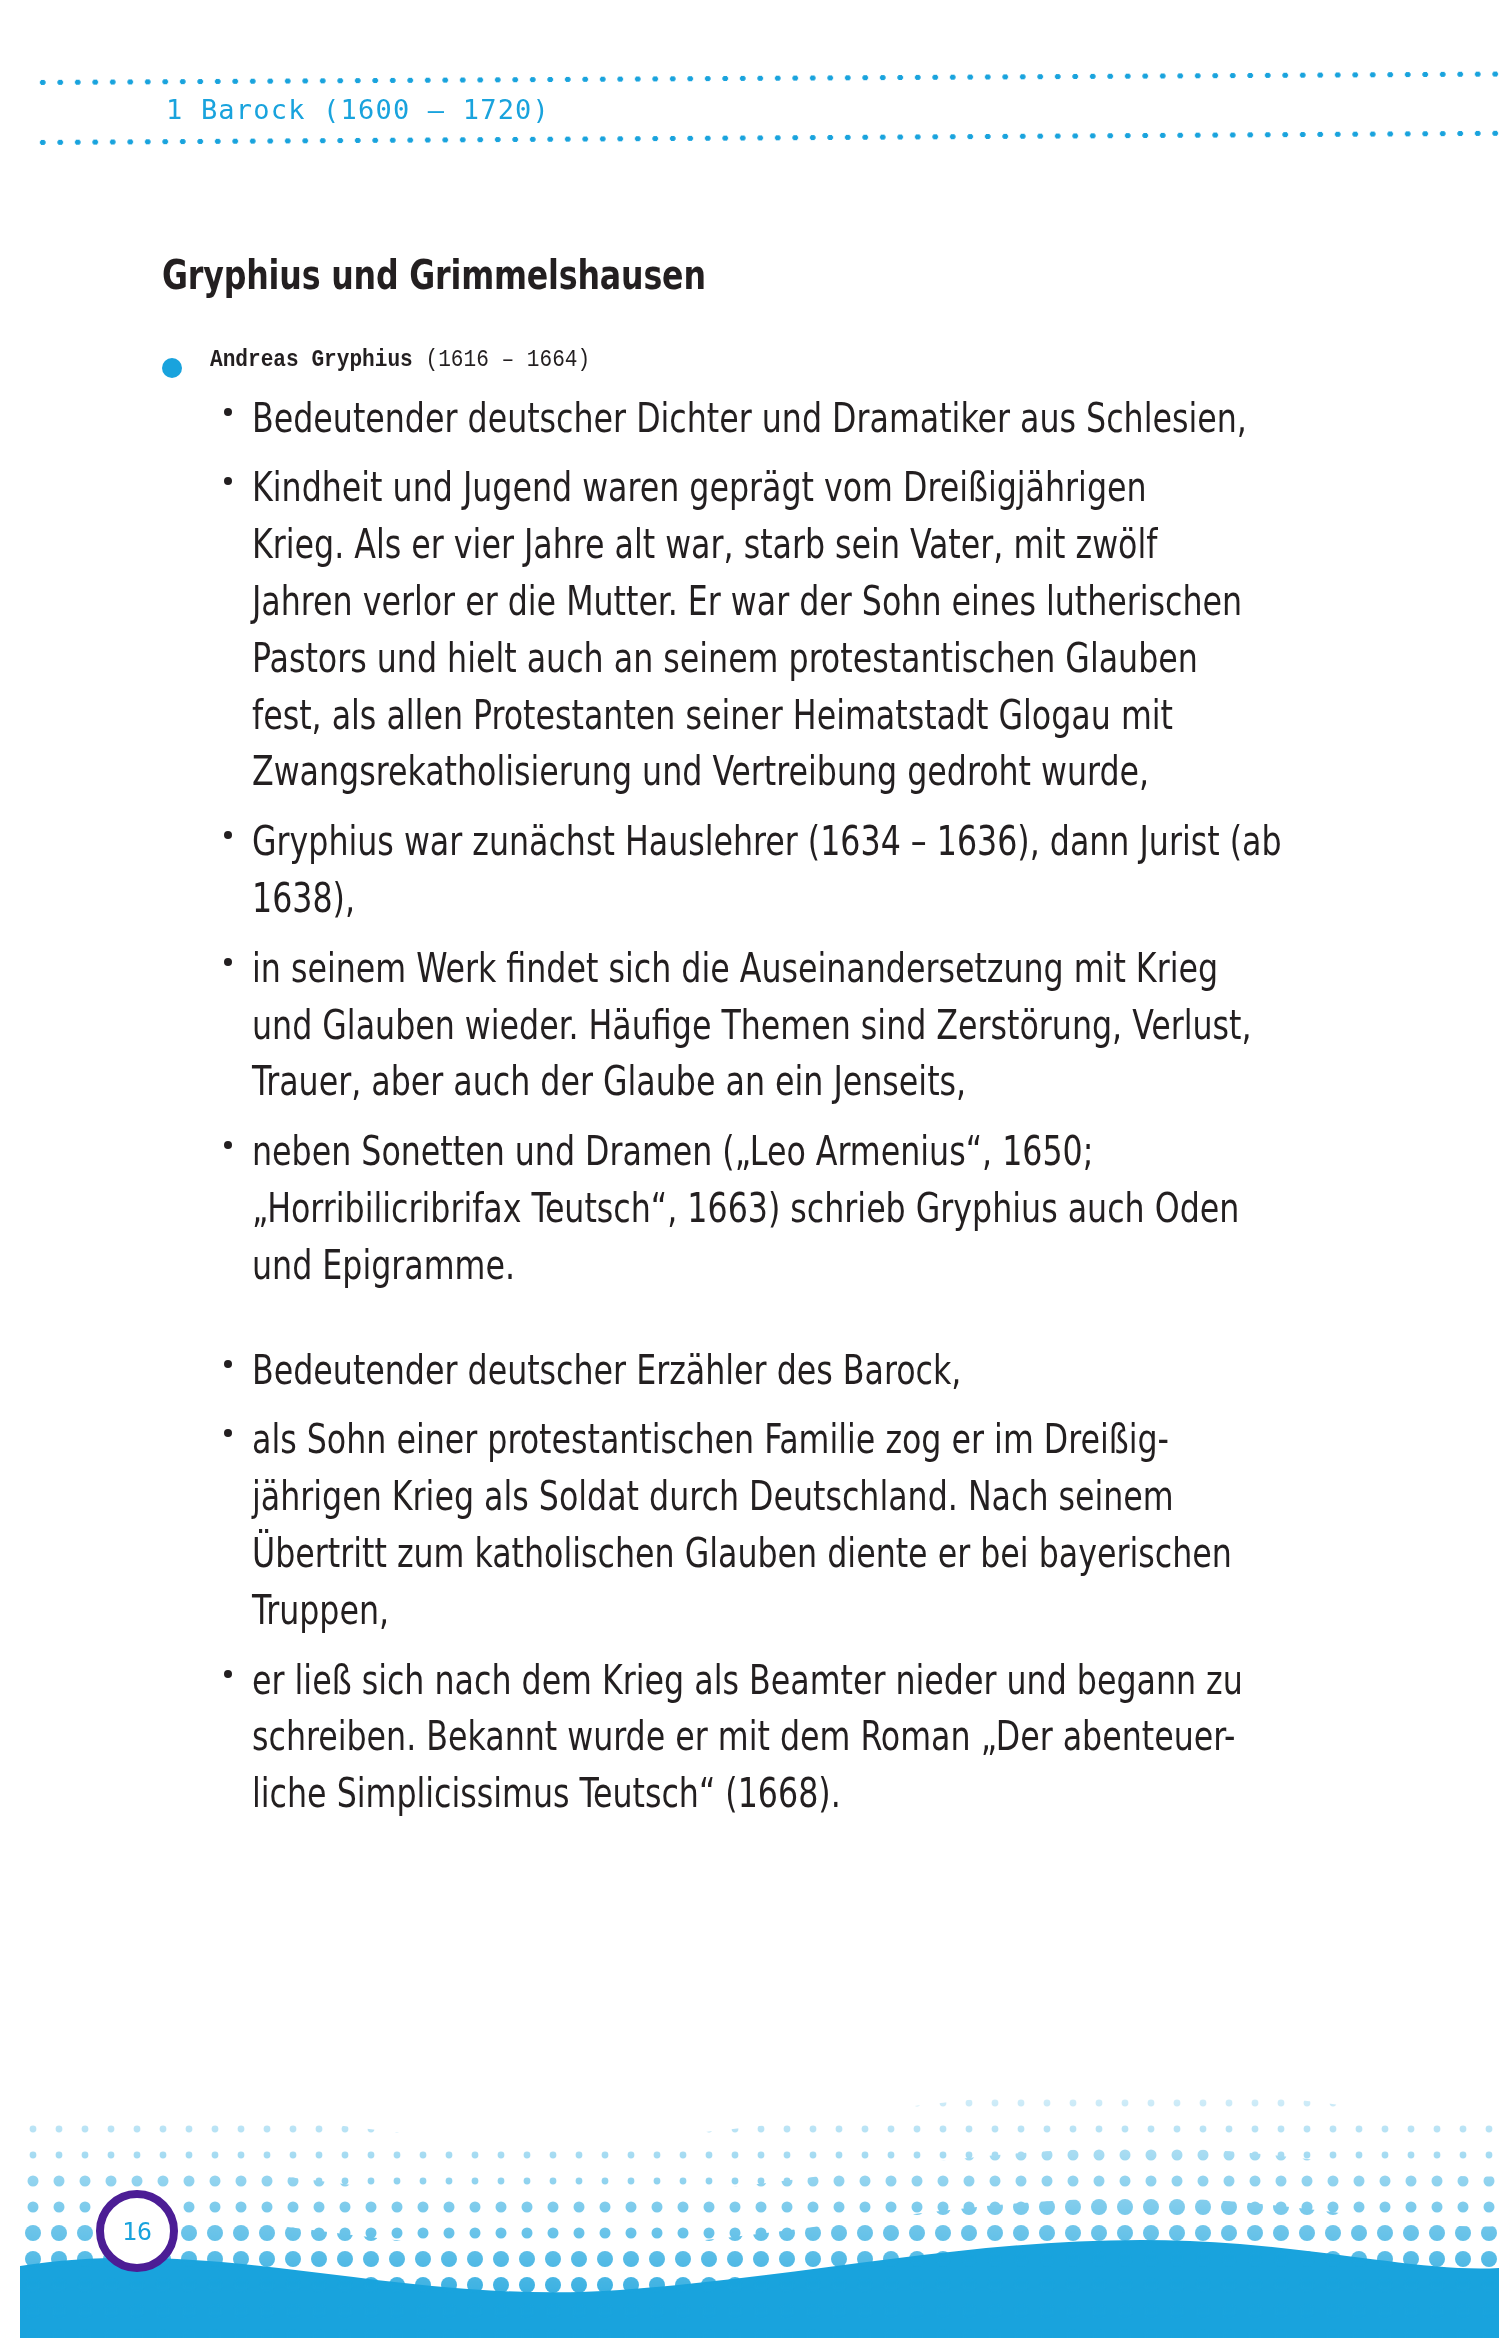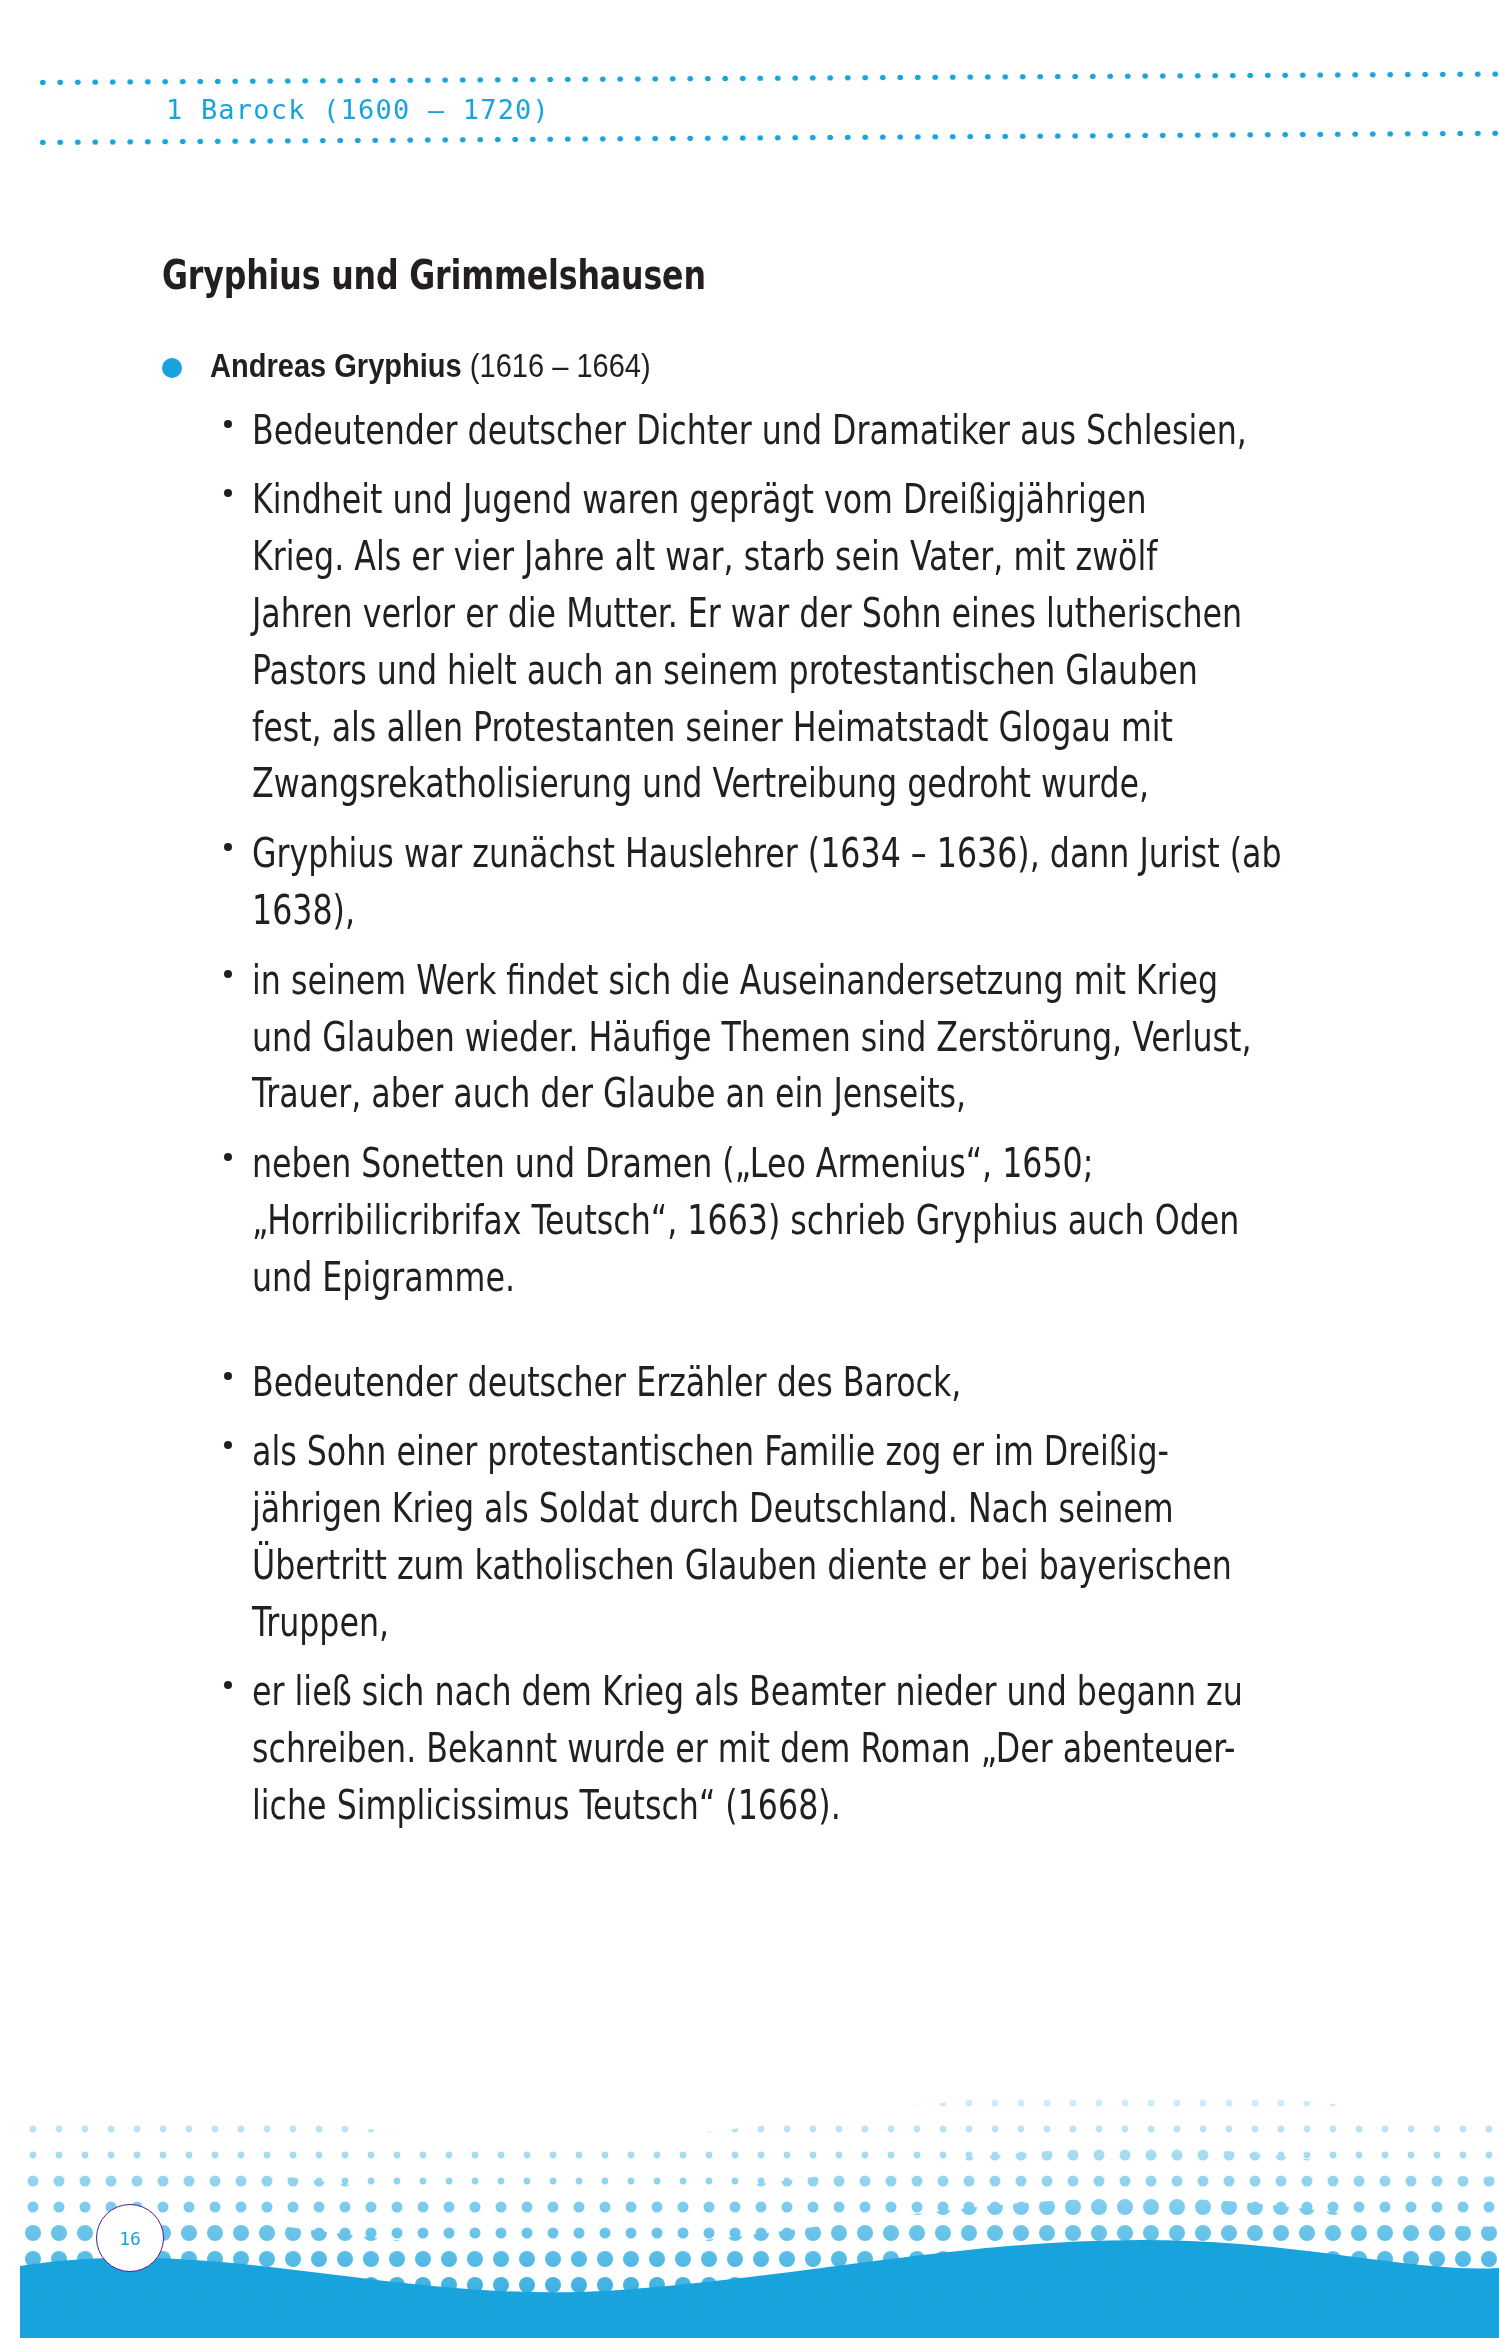--- a/index.html
+++ b/index.html
@@ -82,22 +82,22 @@
   }
 
   .topic {
     margin-bottom: 48px;
   }
 
   .lvl1 {
     position: relative;
     padding-left: 48px;
     margin-bottom: 14px;
-    font-family: Liberation Sans, sans-serif;
-    font-size: 33px;
+    font-family: Liberation Mono, monospace;
+    font-size: 24px;
     line-height: 1.32;
     color: #231f20;
     font-stretch: condensed;
   }
   .lvl1 .dot {
     position: absolute;
     left: 0;
     top: 14px;
     width: 20px;
     height: 20px;
@@ -159,24 +159,24 @@
     overflow: hidden;
   }
   .page-number {
     position: absolute;
     left: 76px;
     bottom: 66px;
     width: 66px;
     height: 66px;
     border-radius: 50%;
     background: #ffffff;
-    border: 1px solid #4c1d95;
+    border: 8px solid #4c1d95;
     color: #19a3dd;
     font-family: "DejaVu Sans Mono", "Liberation Mono", monospace;
-    font-size: 18px;
+    font-size: 25px;
     display: flex;
     align-items: center;
     justify-content: center;
     z-index: 5;
   }
 </style>
 </head>
 <body>
 
 <div class="page">

